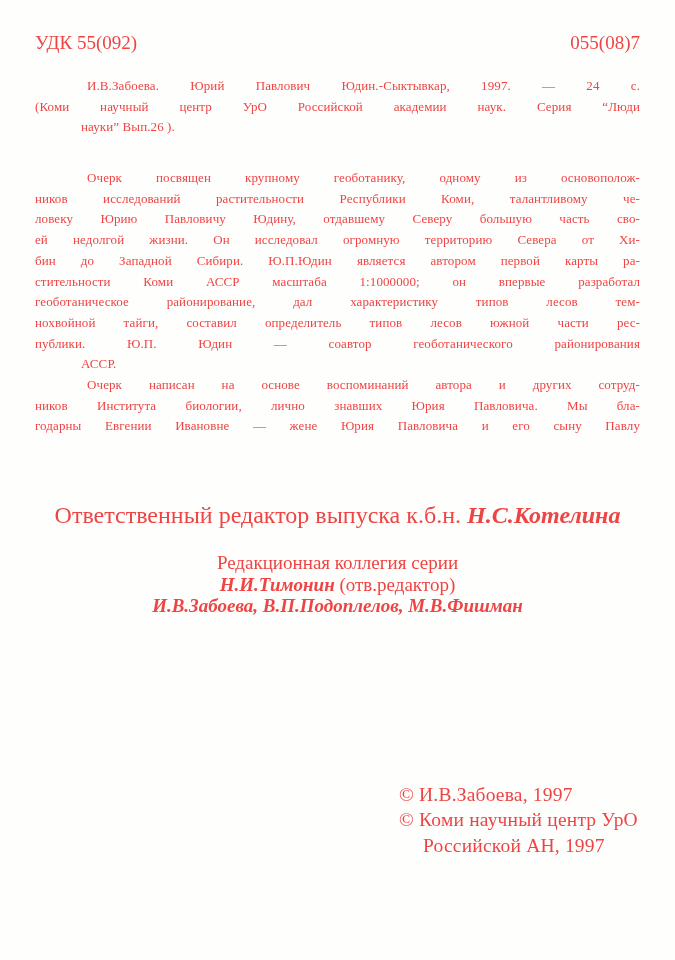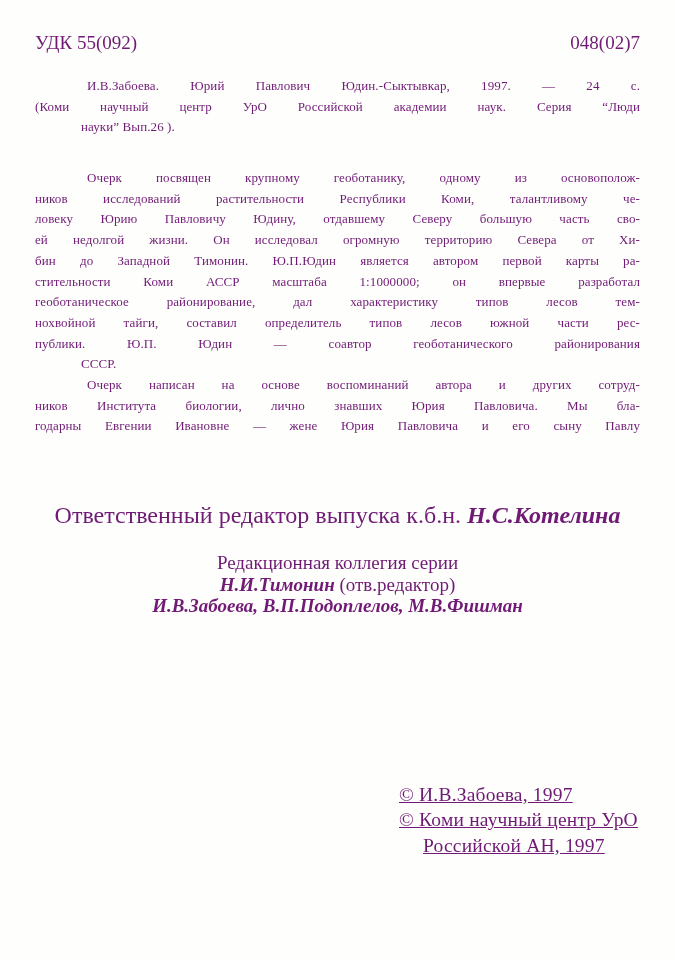--- a/index.html
+++ b/index.html
@@ -6,21 +6,21 @@
     margin: 0;
     padding: 0;
     background: #ffffff;
   }
   .page {
     position: relative;
     width: 675px;
     height: 960px;
     background: #fefefd;
     font-family: "Liberation Serif", serif;
-    color: #701a75;
+    color: #ef4444;
     overflow: hidden;
   }
   .abs { position: absolute; }
   .textblock {
     left: 35px;
     width: 605px;
     font-size: 13px;
     line-height: 20.7px;
     letter-spacing: 0.1px;
   }
@@ -60,50 +60,50 @@
     line-height: 21.6px;
   }
   .copyright {
     top: 782px;
     left: 399px;
     width: 260px;
     font-size: 19.5px;
     line-height: 25.4px;
     letter-spacing: 0.2px;
   }
-  .copyright .line { text-align: left; text-align-last: left; text-decoration: underline; }
+  .copyright .line { text-align: left; text-align-last: left; }
   .bi { font-weight: bold; font-style: italic; }
 </style>
 </head>
 <body>
 
 <div class="page">
 
   <div class="abs header-row">
     <span>УДК 55(092)</span>
-    <span>048(02)7</span>
+    <span>055(08)7</span>
   </div>
 
   <div class="abs textblock bib">
       <div class="line indent">И.В.Забоева. Юрий Павлович Юдин.-Сыктывкар, 1997. — 24 с.</div>
       <div class="line">(Коми научный центр УрО Российской академии наук. Серия “Люди</div>
       <div class="line last">науки”  Вып.26 ).</div>
     </div>
 
   <div class="abs textblock abstract">
       <div class="line indent">Очерк посвящен крупному геоботанику, одному из основополож-</div>
       <div class="line">ников исследований растительности Республики Коми, талантливому че-</div>
       <div class="line">ловеку Юрию Павловичу Юдину, отдавшему Северу большую часть сво-</div>
       <div class="line">ей недолгой жизни. Он исследовал огромную территорию Севера от Хи-</div>
-      <div class="line">бин до Западной Тимонин. Ю.П.Юдин является автором первой карты ра-</div>
+      <div class="line">бин до Западной Сибири. Ю.П.Юдин является автором первой карты ра-</div>
       <div class="line">стительности Коми АССР масштаба 1:1000000; он впервые разработал</div>
       <div class="line">геоботаническое районирование, дал характеристику типов лесов тем-</div>
       <div class="line">нохвойной тайги, составил определитель типов лесов южной части рес-</div>
       <div class="line">публики. Ю.П. Юдин — соавтор геоботанического районирования</div>
-      <div class="line last">СССР.</div>
+      <div class="line last">АССР.</div>
     </div>
 
   <div class="abs textblock ack">
       <div class="line indent">Очерк написан на основе воспоминаний автора и других сотруд-</div>
       <div class="line">ников Института биологии, лично знавших Юрия Павловича. Мы бла-</div>
       <div class="line">годарны Евгении Ивановне — жене Юрия Павловича и его сыну Павлу</div>
     </div>
 
   <div class="abs editor-line">
     <span>Ответственный редактор выпуска к.б.н. </span><span class="bi">Н.С.Котелина</span>

